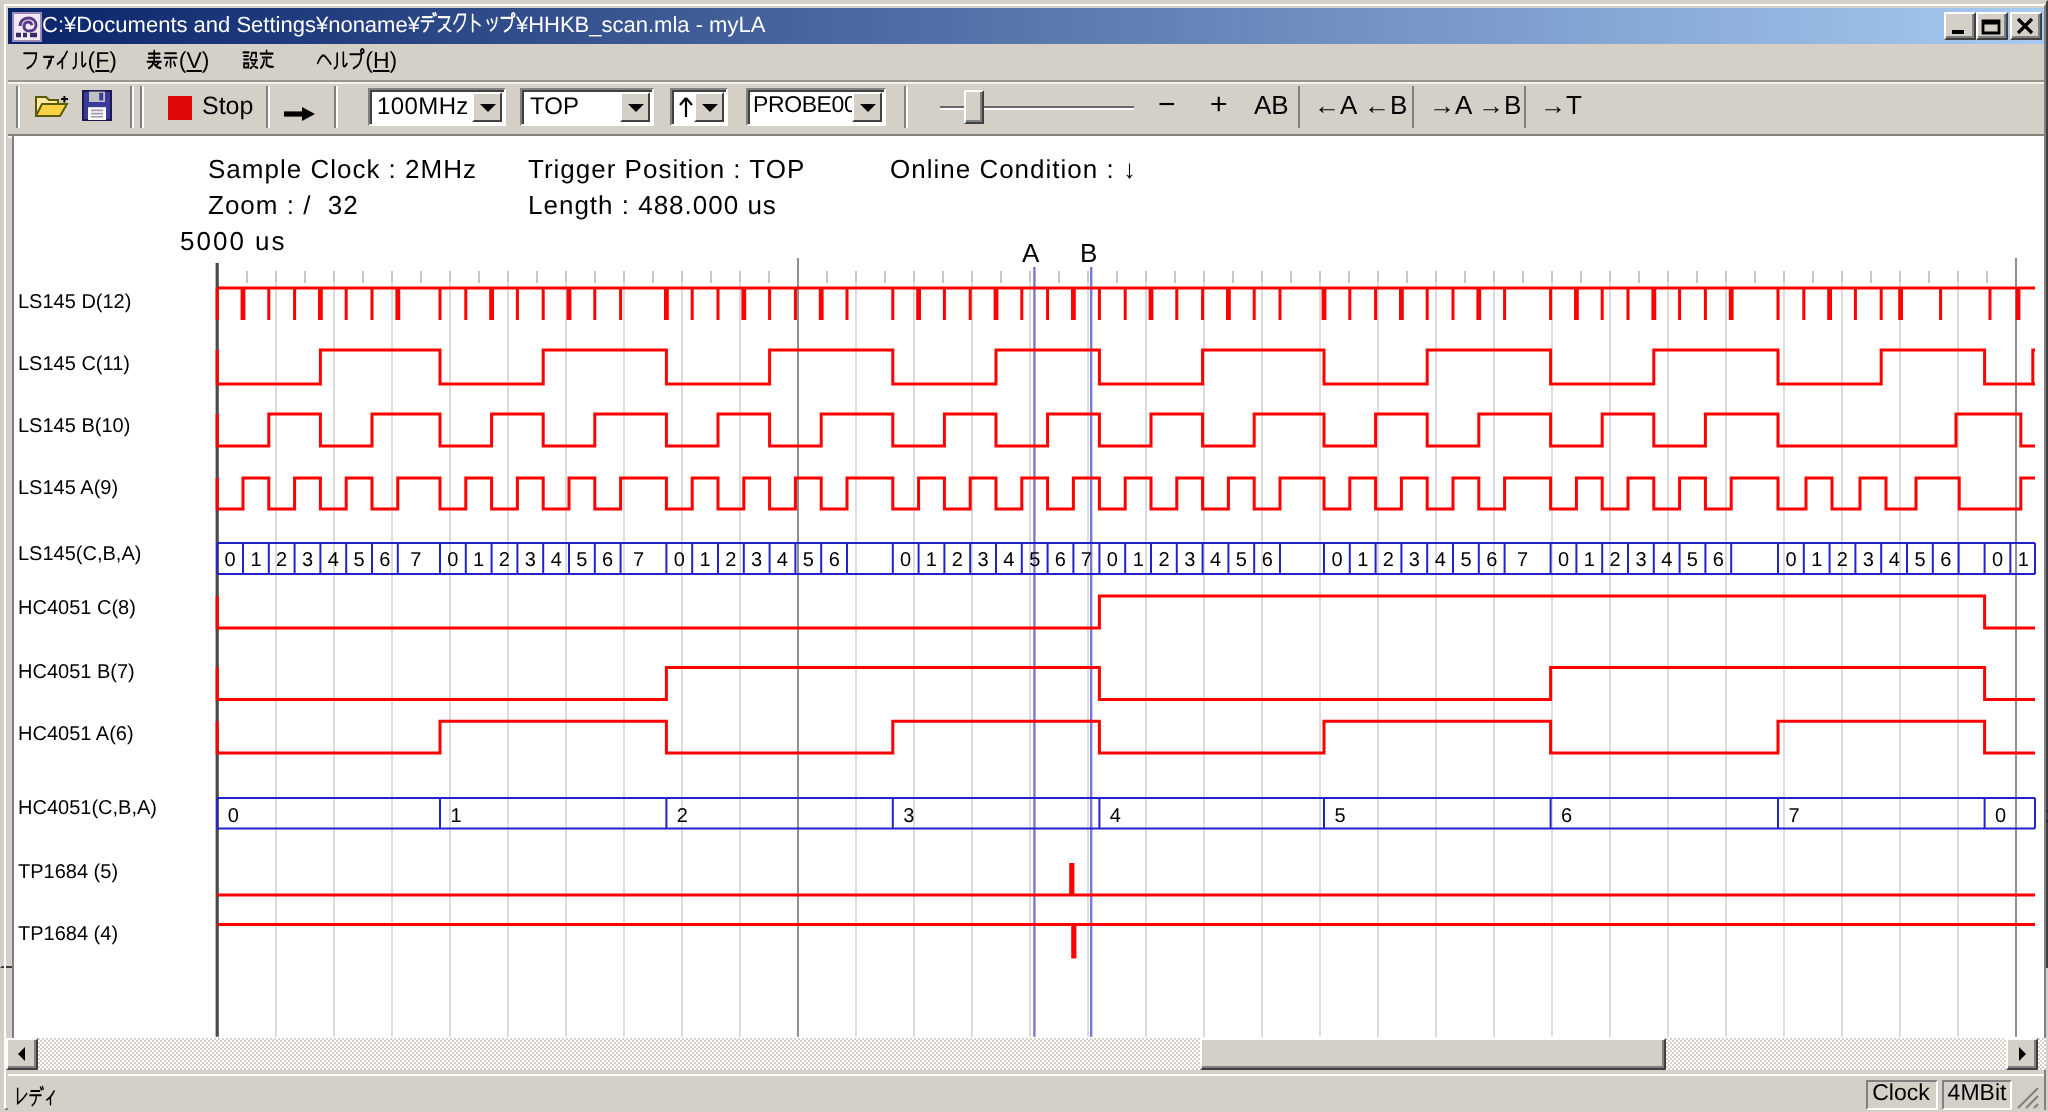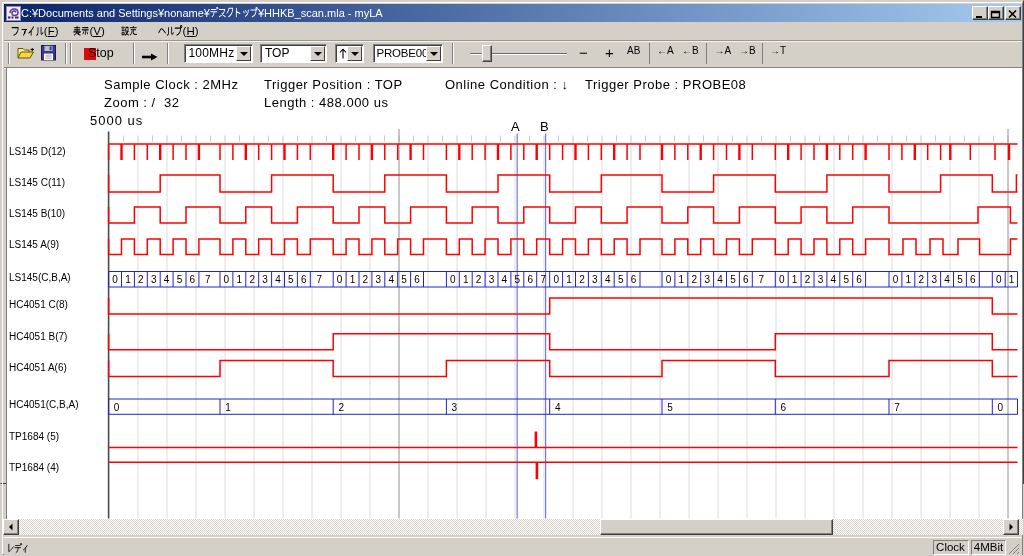--- a/index.html
+++ b/index.html
@@ -5,21 +5,21 @@
 .abs{position:absolute}
 #win{position:absolute;left:0;top:0;width:1024px;height:484px;background:#d4d0c8;border-top:1px solid #d4d0c8;border-left:1px solid #d4d0c8;border-right:1px solid #404040;border-bottom:1px solid #404040}
 #title{position:absolute;left:3px;top:3px;width:1018px;height:18px;background:linear-gradient(90deg,#0a246a,#a6caf0);color:#fff;font-size:11px;line-height:18px;white-space:nowrap}
 .tbtn{position:absolute;top:2px;width:16px;height:14px;background:#d4d0c8;border:1px solid;border-color:#fff #404040 #404040 #fff;box-shadow:inset -1px -1px 0 #808080}
 #menu{position:absolute;left:3px;top:21px;width:1018px;height:18px;background:#d4d0c8;font-size:11.5px;line-height:18px;color:#000}
 #tb{position:absolute;left:3px;top:39px;width:1018px;height:27px;background:#d4d0c8;box-shadow:0 1px 0 #86827a,0 2px 0 #f4f2ee,inset 0 1px 0 #9a968e,inset 0 2px 0 #f4f2ee}
 .sep{position:absolute;top:3px;width:2px;height:21px;border-left:1px solid #808080;border-right:1px solid #fff}
 .combo{position:absolute;top:4px;height:19px;background:#fff;border:1px solid;border-color:#808080 #fff #fff #808080;box-shadow:inset 1px 1px 0 #404040;font-size:12px;line-height:17px;color:#000}
 .cbtn{position:absolute;right:1px;top:1px;width:15px;height:15px;background:#d4d0c8;border:1px solid;border-color:#fff #404040 #404040 #fff}
 .cbtn:after{content:"";position:absolute;left:3px;top:5px;border:4px solid transparent;border-top:4px solid #000}
-.tool{font-size:10px;color:#000}
+.tool{font-size:13px;color:#000}
 #client{position:absolute;left:5px;top:67px;width:1016px;height:451px;background:#fff;border-left:1.5px solid #808080}
 #sb{position:absolute;left:2px;top:518px;width:1020px;height:16px;background:repeating-conic-gradient(#ffffff 0 25%,#d6d2ca 0 50%) 0 0/2px 2px}
 .sbtn{position:absolute;top:0;width:16px;height:16px;background:#d4d0c8;border:1px solid;border-color:#fff #404040 #404040 #fff;box-shadow:inset -1px -1px 0 #808080}
 #status{position:absolute;left:3px;top:536px;width:1018px;height:19px;background:#d4d0c8;border-top:1px solid #fff;font-size:12px;color:#000}
 .sunk{position:absolute;top:2px;height:15px;border:1px solid;border-color:#808080 #fff #fff #808080;font-size:11.5px;line-height:13px;text-align:center}
 .lab{position:absolute;left:8px;font-size:10px;color:#000;white-space:nowrap}
 .info{position:absolute;font-size:13px;letter-spacing:.5px;color:#000}
 u{text-decoration:underline}
 </style></head><body>
 <div id="win">
@@ -82,21 +82,21 @@
  <svg class="abs" style="left:37px;top:5px" width="15" height="16" viewBox="0 0 15 16">
         <rect x="0.5" y="0.5" width="14" height="14.5" fill="#3a3a9a" stroke="#1a1a50"></rect>
         <rect x="3.5" y="0.8" width="8" height="5.2" fill="#c0c0c0"></rect>
         <rect x="8.6" y="1.4" width="2" height="3.8" fill="#3a3a9a"></rect>
         <rect x="3" y="8.6" width="9" height="6.4" fill="#fff"></rect>
         <path d="M4.5,10.2h6M4.5,11.8h6M4.5,13.4h6" stroke="#9a9ab0" stroke-width=".8"></path>
       </svg>
  <div class="sep" style="left:61px"></div>
  <div class="sep" style="left:66px"></div>
  <div class="abs" style="left:79.5px;top:8px;width:12px;height:12px;background:#e00808"></div>
- <span class="abs tool" style="left:84px;top:6px;font-size:12.5px">Stop</span>
+ <span class="abs tool" style="left:97px;top:6px;font-size:12.5px">Stop</span>
  <div class="sep" style="left:129px"></div>
  <svg class="abs" style="left:138px;top:13px" width="16" height="8" viewBox="0 0 16 8">
         <path d="M0,4H9.5" stroke="#000" stroke-width="2.6" fill="none"></path>
         <path d="M9,0.5L15.5,4L9,7.5Z" fill="#000"></path>
       </svg>
  <div class="sep" style="left:163px"></div>
  <div class="combo" style="left:179.5px;width:69px">
         <span style="position:absolute;left:4px;letter-spacing:.2px">100MHz</span>
         <div class="cbtn"></div>
       </div>
@@ -127,21 +127,20 @@
  <span class="abs tool" style="left:710.5px;top:5px">→A</span>
  <span class="abs tool" style="left:735px;top:5px">→B</span>
  <div class="abs" style="left:757.5px;top:3px;width:1px;height:21px;background:#808080"></div>
  <span class="abs tool" style="left:766px;top:5px">→T</span>
 </div>
 
 <div id="client"></div>
 <div class="info" style="left:103px;top:76px">Sample Clock : 2MHz</div>
 <div class="info" style="left:263px;top:76px">Trigger Position : TOP</div>
 <div class="info" style="left:444px;top:76px">Online Condition : ↓</div>
-<div class="info" style="left:584px;top:76px">Trigger Probe : PROBE08</div>
 <div class="info" style="left:103px;top:94px">Zoom : /&nbsp;&nbsp;32</div>
 <div class="info" style="left:263px;top:94px">Length : 488.000 us</div>
 <div class="info" style="left:89px;top:112px;letter-spacing:1px">5000 us</div>
 <div class="abs" style="left:510px;top:118px;font-size:13px">A</div>
 <div class="abs" style="left:539px;top:118px;font-size:13px">B</div>
 
 <div class="lab" style="top:145px">LS145 D(12)</div>
 <div class="lab" style="top:176px">LS145 C(11)</div>
 <div class="lab" style="top:207px">LS145 B(10)</div>
 <div class="lab" style="top:238px">LS145 A(9)</div>

